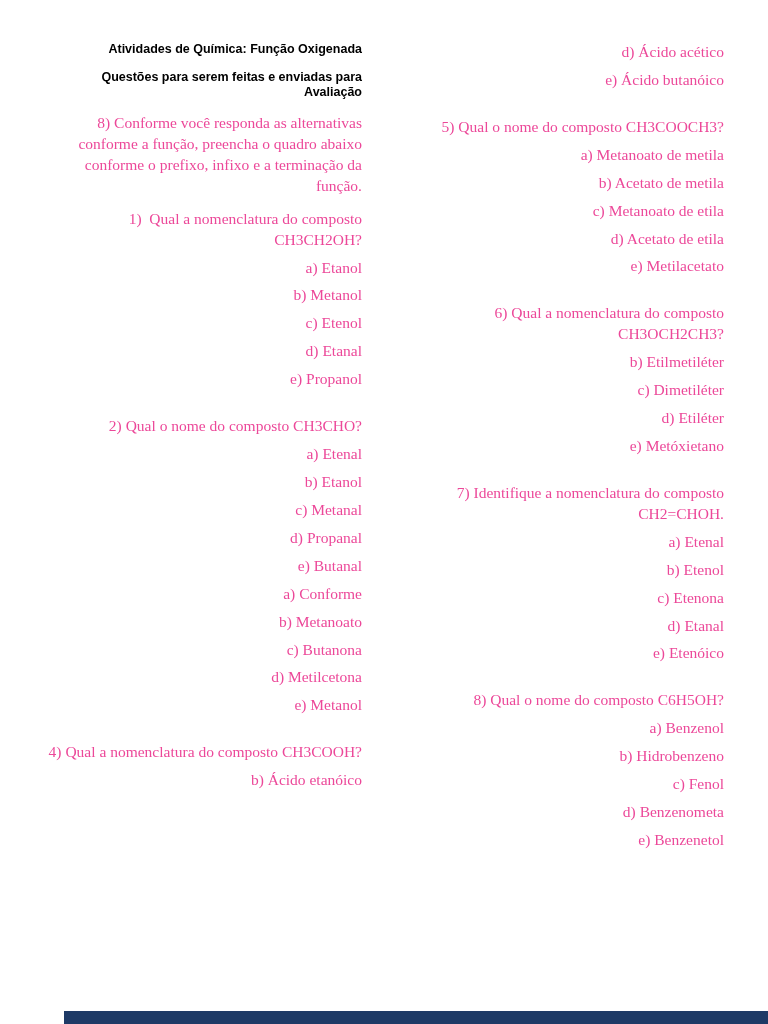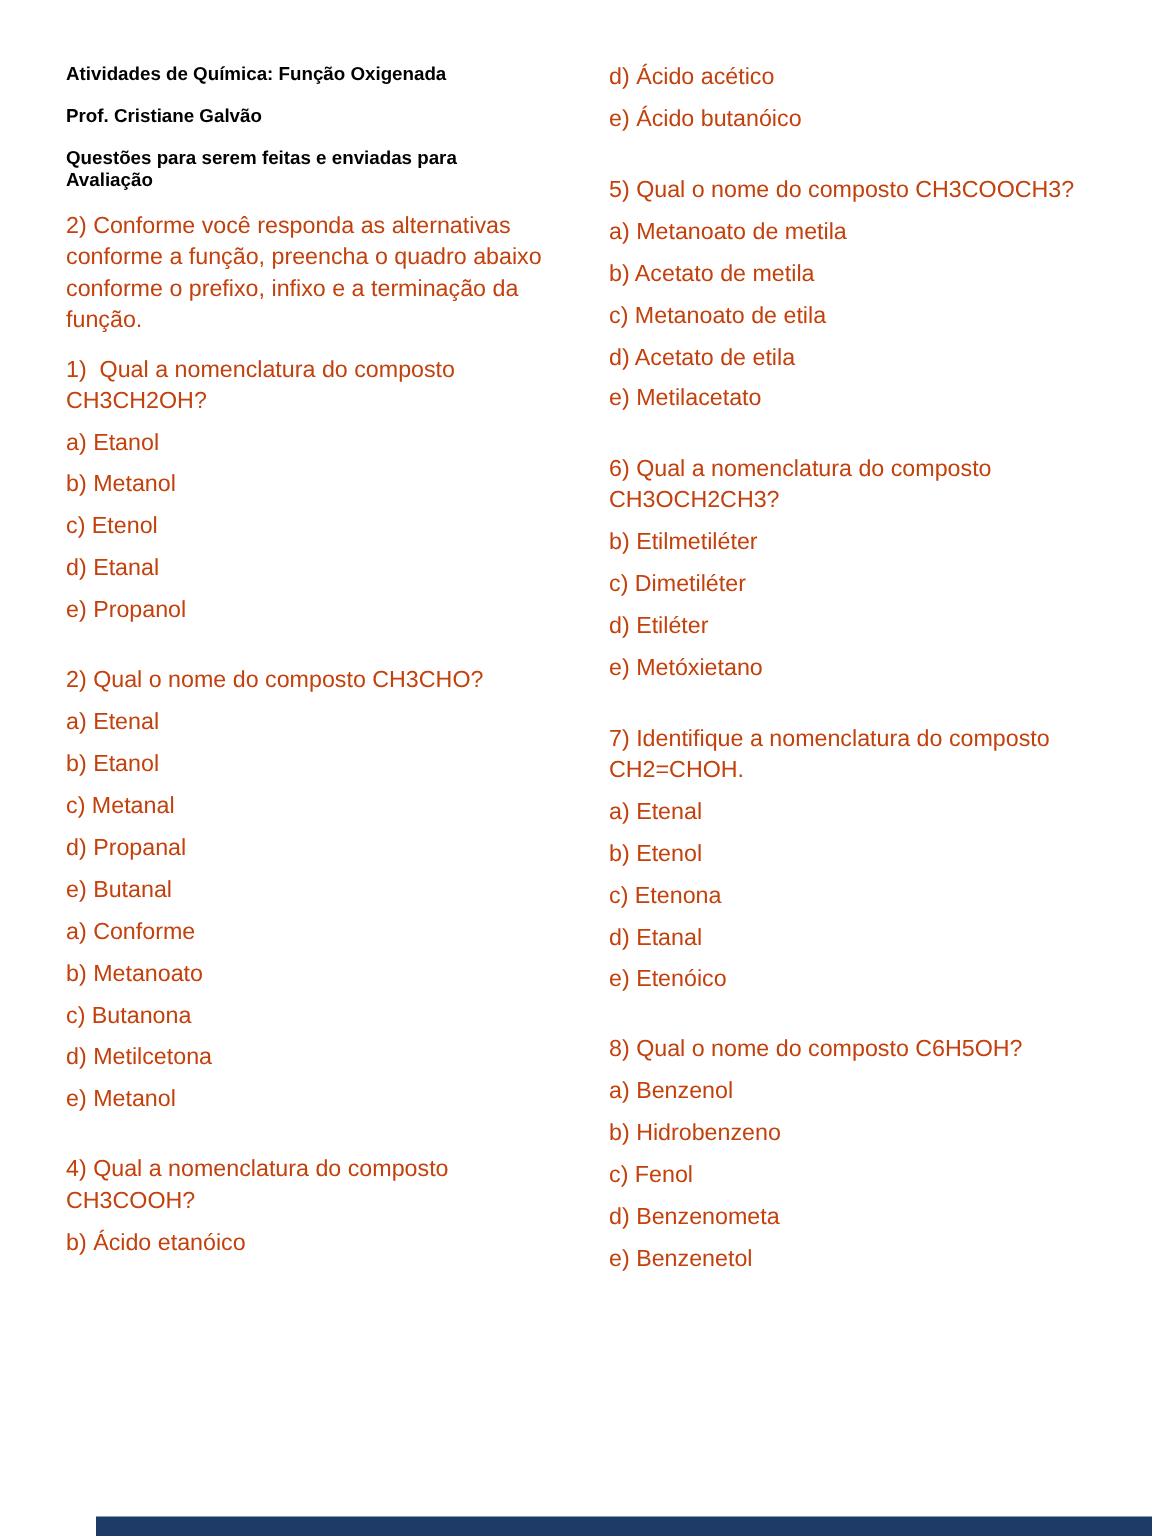--- a/index.html
+++ b/index.html
@@ -12,45 +12,46 @@
   }
   .page {
     position: relative;
     width: 768px;
     height: 1024px;
     background: #ffffff;
     box-sizing: border-box;
     padding: 42px 44px 0 44px;
     font-family: "Liberation Serif", serif;
     color: #111111;
+    text-align: right;
   }
   .columns {
     display: flex;
     gap: 44px;
     align-items: flex-start;
   }
   .column {
     width: 318px;
     flex: 0 0 318px;
   }
   .header-line {
     font-family: "Liberation Sans", sans-serif;
     font-weight: bold;
     font-size: 12.5px;
     line-height: 1.2;
     margin: 0 0 13px 0;
     color: #000000;
   }
   .paragraph, .question, .option-line {
-    font-family: Liberation Sans, sans-serif;
+    font-family: Liberation Serif, serif;
     font-size: 15.5px;
     line-height: 1.35;
     margin: 0 0 7px 0;
     white-space: pre-wrap;
-    color: #c2410c;
+    color: #ec4899;
   }
   .question {
     margin-top: 26px;
   }
   .question.tight {
     margin-top: 12px;
   }
   .footer-bar {
     position: absolute;
     bottom: 0;
@@ -61,24 +62,23 @@
   }
 </style>
 </head>
 <body>
 
 <div class="page">
   <div class="columns">
 
     <div class="column">
       <p class="header-line">Atividades de Química: Função Oxigenada</p>
-      <p class="header-line">Prof. Cristiane Galvão</p>
       <p class="header-line">Questões para serem feitas e enviadas para Avaliação</p>
 
-    <p class="paragraph">2) Conforme você responda as alternativas conforme a função, preencha o quadro abaixo conforme o prefixo, infixo e a terminação da função.</p>
+    <p class="paragraph">8) Conforme você responda as alternativas conforme a função, preencha o quadro abaixo conforme o prefixo, infixo e a terminação da função.</p>
         <p class="question tight">1)  Qual a nomenclatura do composto CH3CH2OH?</p>
         <p class="option-line">a) Etanol</p>
         <p class="option-line">b) Metanol</p>
         <p class="option-line">c) Etenol</p>
         <p class="option-line">d) Etanal</p>
         <p class="option-line">e) Propanol</p>
         <p class="question">2) Qual o nome do composto CH3CHO?</p>
         <p class="option-line">a) Etenal</p>
         <p class="option-line">b) Etanol</p>
         <p class="option-line">c) Metanal</p>

